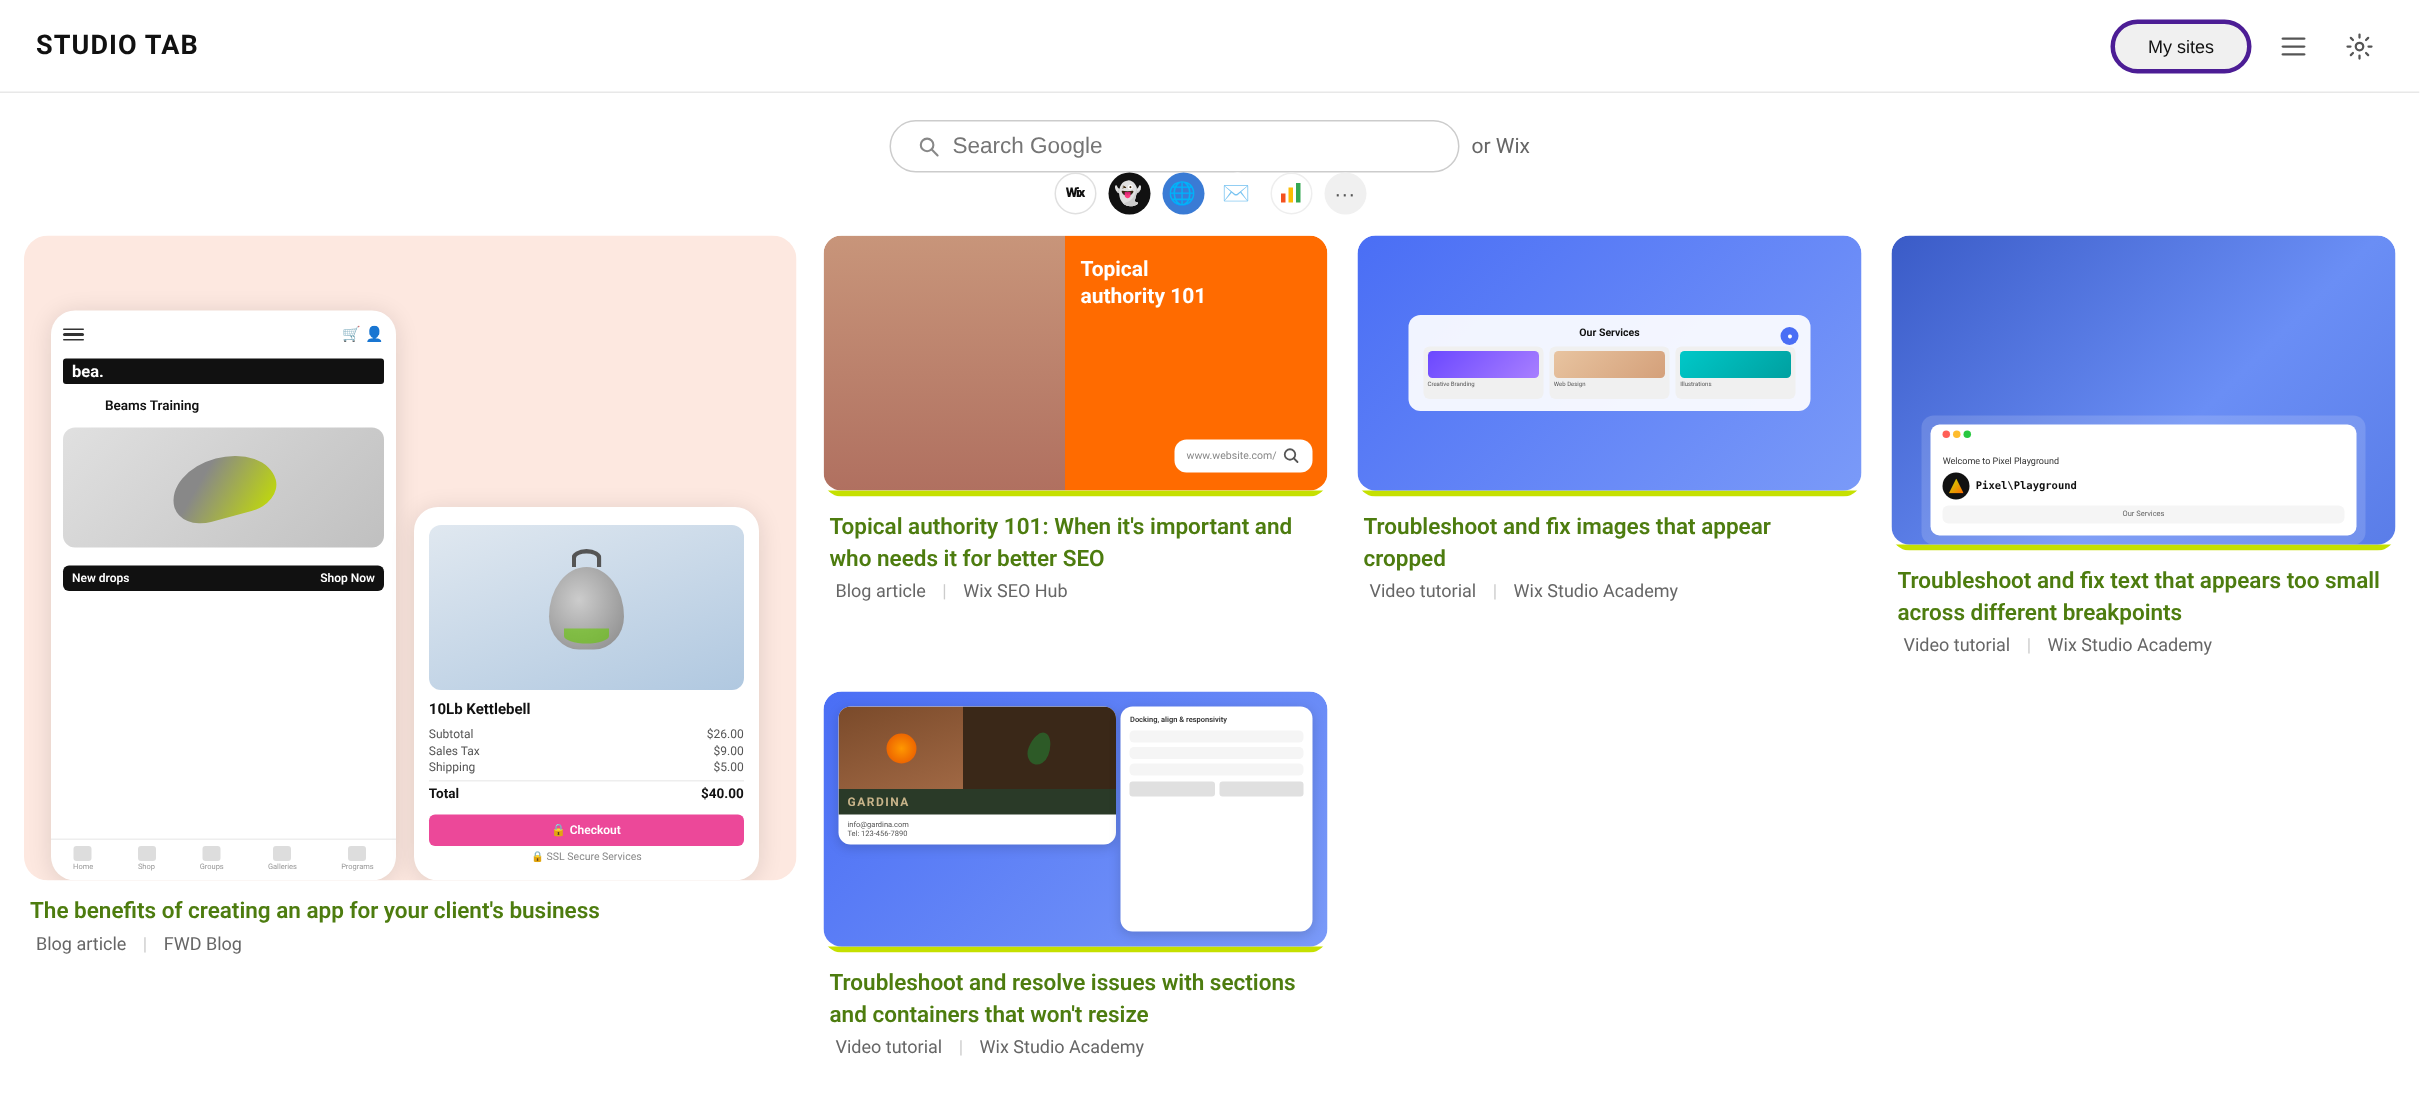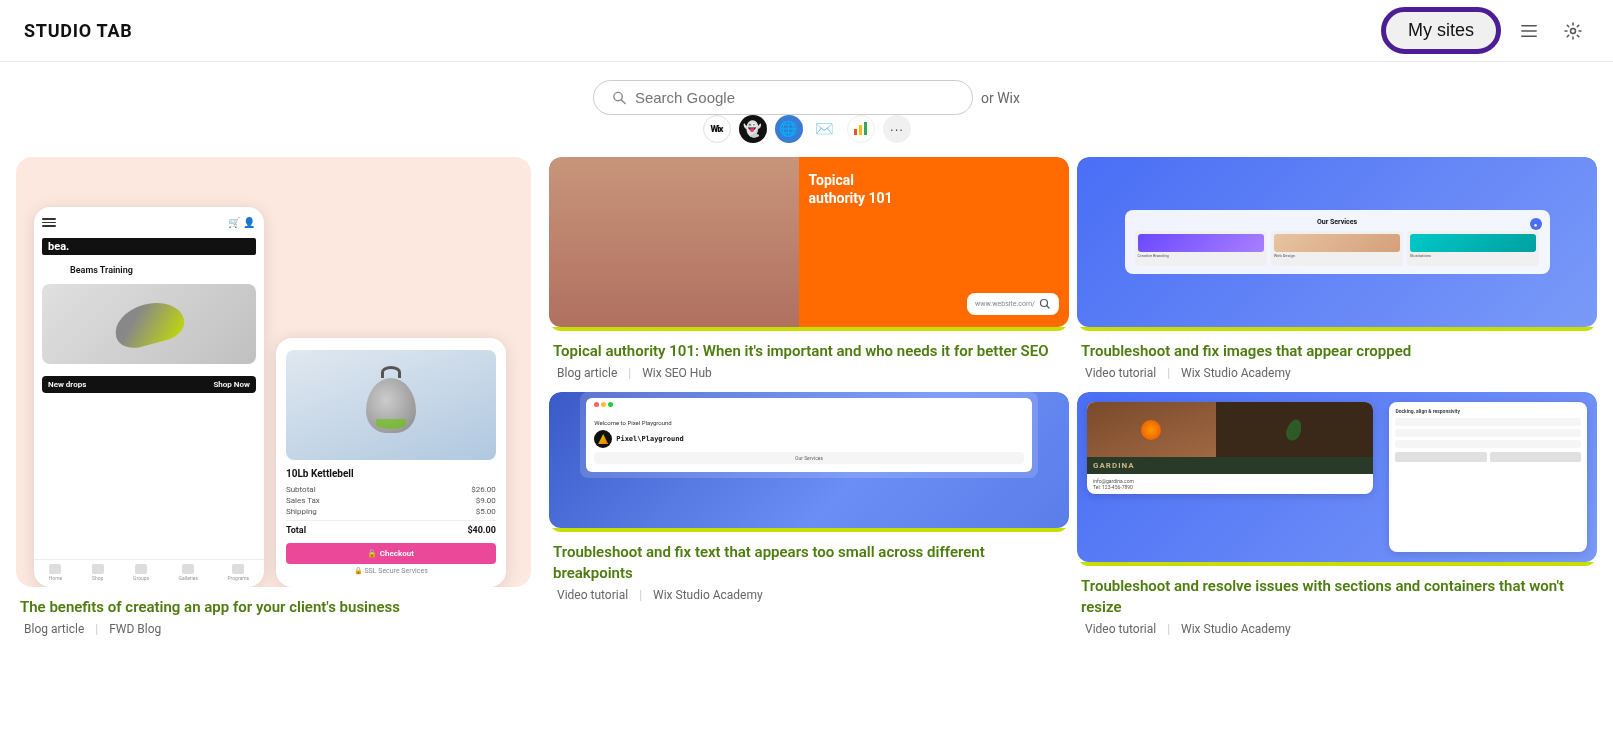--- a/index.html
+++ b/index.html
@@ -26,24 +26,24 @@
       letter-spacing: 0.04em;
       color: #111;
     }
     .header-right {
       display: flex;
       align-items: center;
       gap: 12px;
     }
     .my-sites-btn {
       background: #f0f0f0;
-      border: 5px solid #4c1d95;
+      border: 3px solid #4c1d95;
       border-radius: 50px;
       padding: 8px 22px;
-      font-size: 18px;
+      font-size: 12px;
       font-weight: 500;
       cursor: pointer;
       color: #111;
     }
     .header-icon-btn {
       background: none;
       border: none;
       cursor: pointer;
       color: #555;
       display: flex;
@@ -420,23 +420,23 @@
       display: flex;
       align-items: center;
       justify-content: center;
     }
 
     
     .thumb-pixelplay {
       background: linear-gradient(135deg, #3a5bc7 0%, #6a8ef5 60%, #5a7de8 100%);
       border-radius: 12px;
       width: 100%;
-      height: 136px;
-      display: flex;
-      align-items: flex-start;
+      height: 206px;
+      display: flex;
+      align-items: flex-end;
       justify-content: center;
       overflow: hidden;
       position: relative;
     }
     .pixel-mockup-wrapper {
       background: rgba(255,255,255,0.15);
       border-radius: 8px;
       padding: 6px;
       width: 88%;
     }
@@ -517,22 +517,22 @@
       height: 4px;
       background: #c5e000;
       border-radius: 0 0 12px 12px;
       width: 100%;
     }
 
     
     .right-section {
       grid-column: 2 / 4;
       display: grid;
-      grid-template-columns: 1fr 1fr;
-      gap: 8px;
+      grid-template-columns: 1fr 1fr 1fr;
+      gap: 20px;
     }
 
     .article-card {
       display: flex;
       flex-direction: column;
     }
     .thumb-wrap {
       border-radius: 12px;
       overflow: hidden;
       position: relative;

